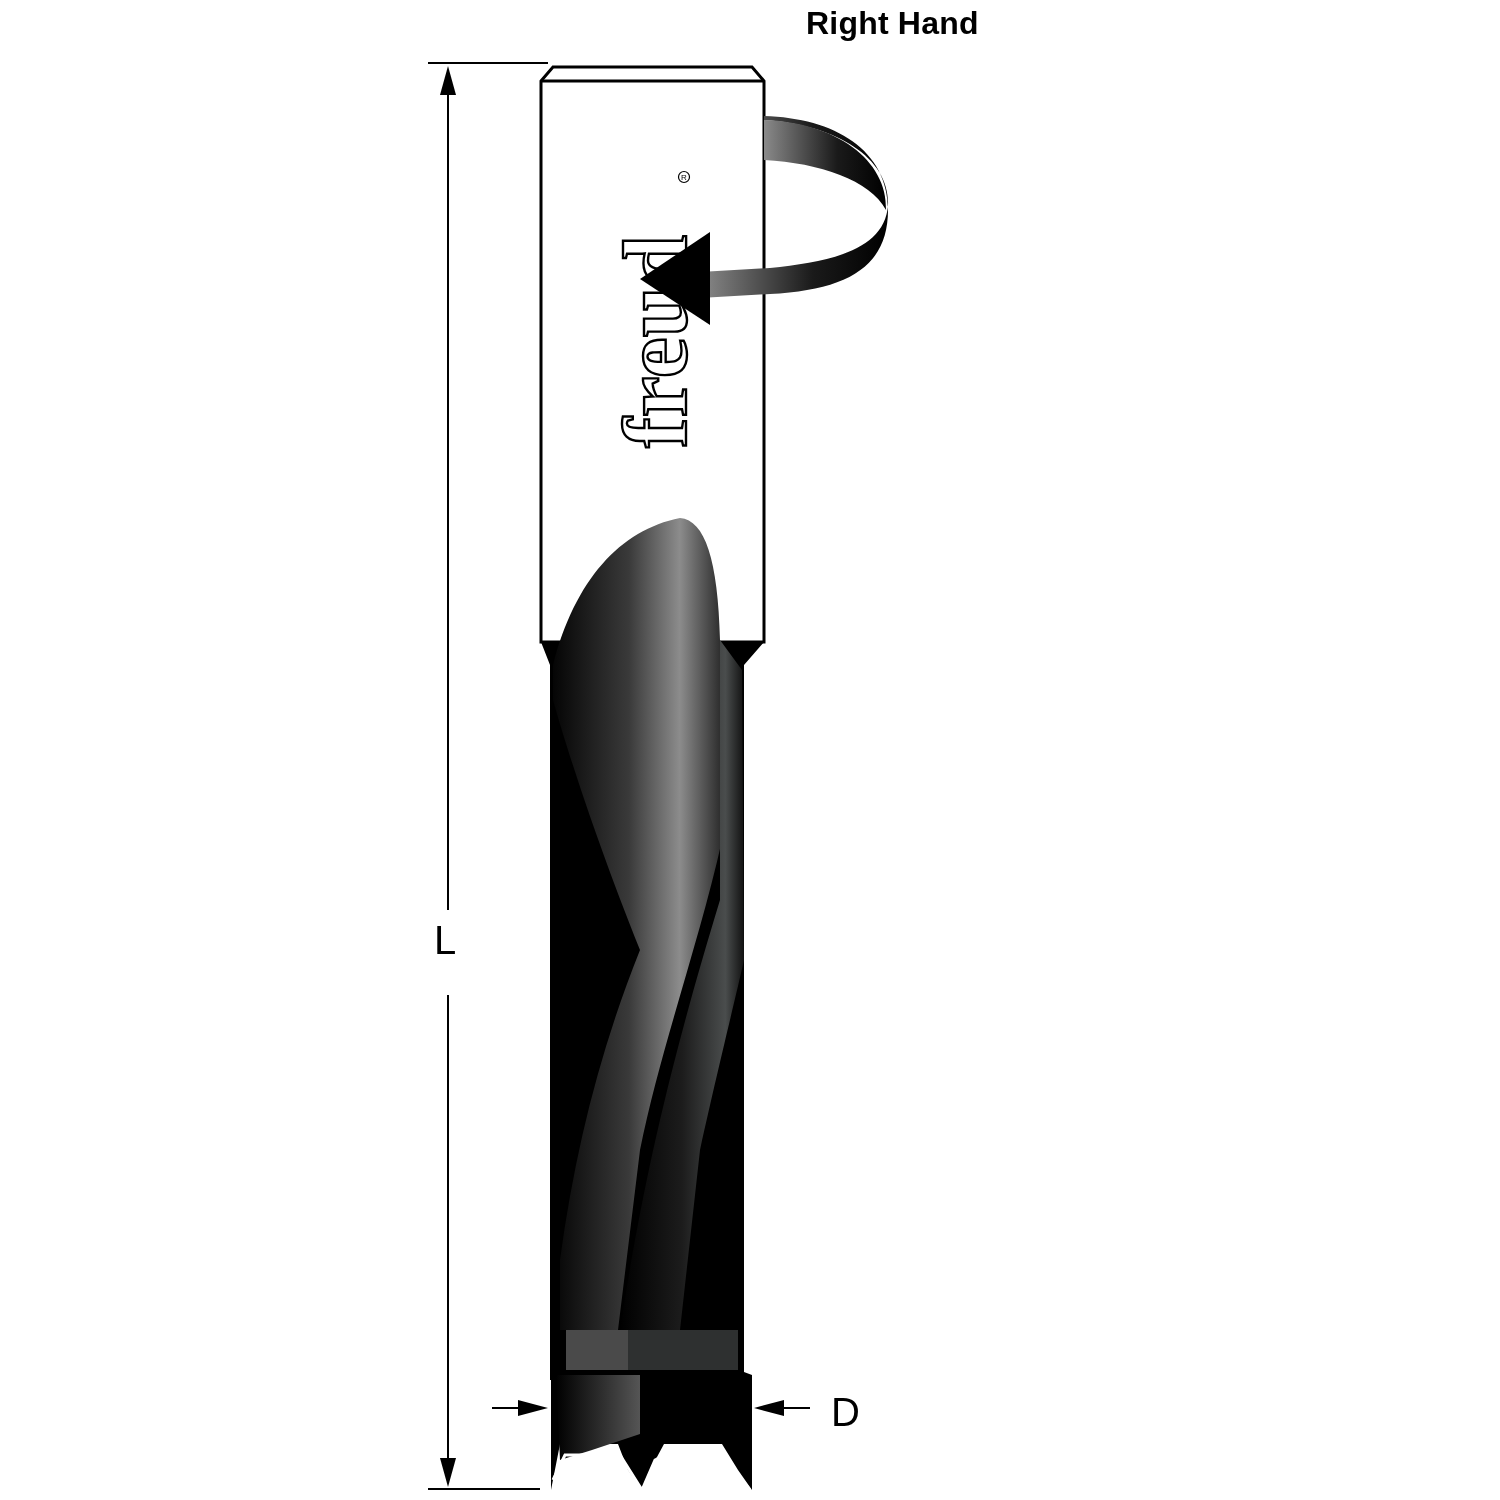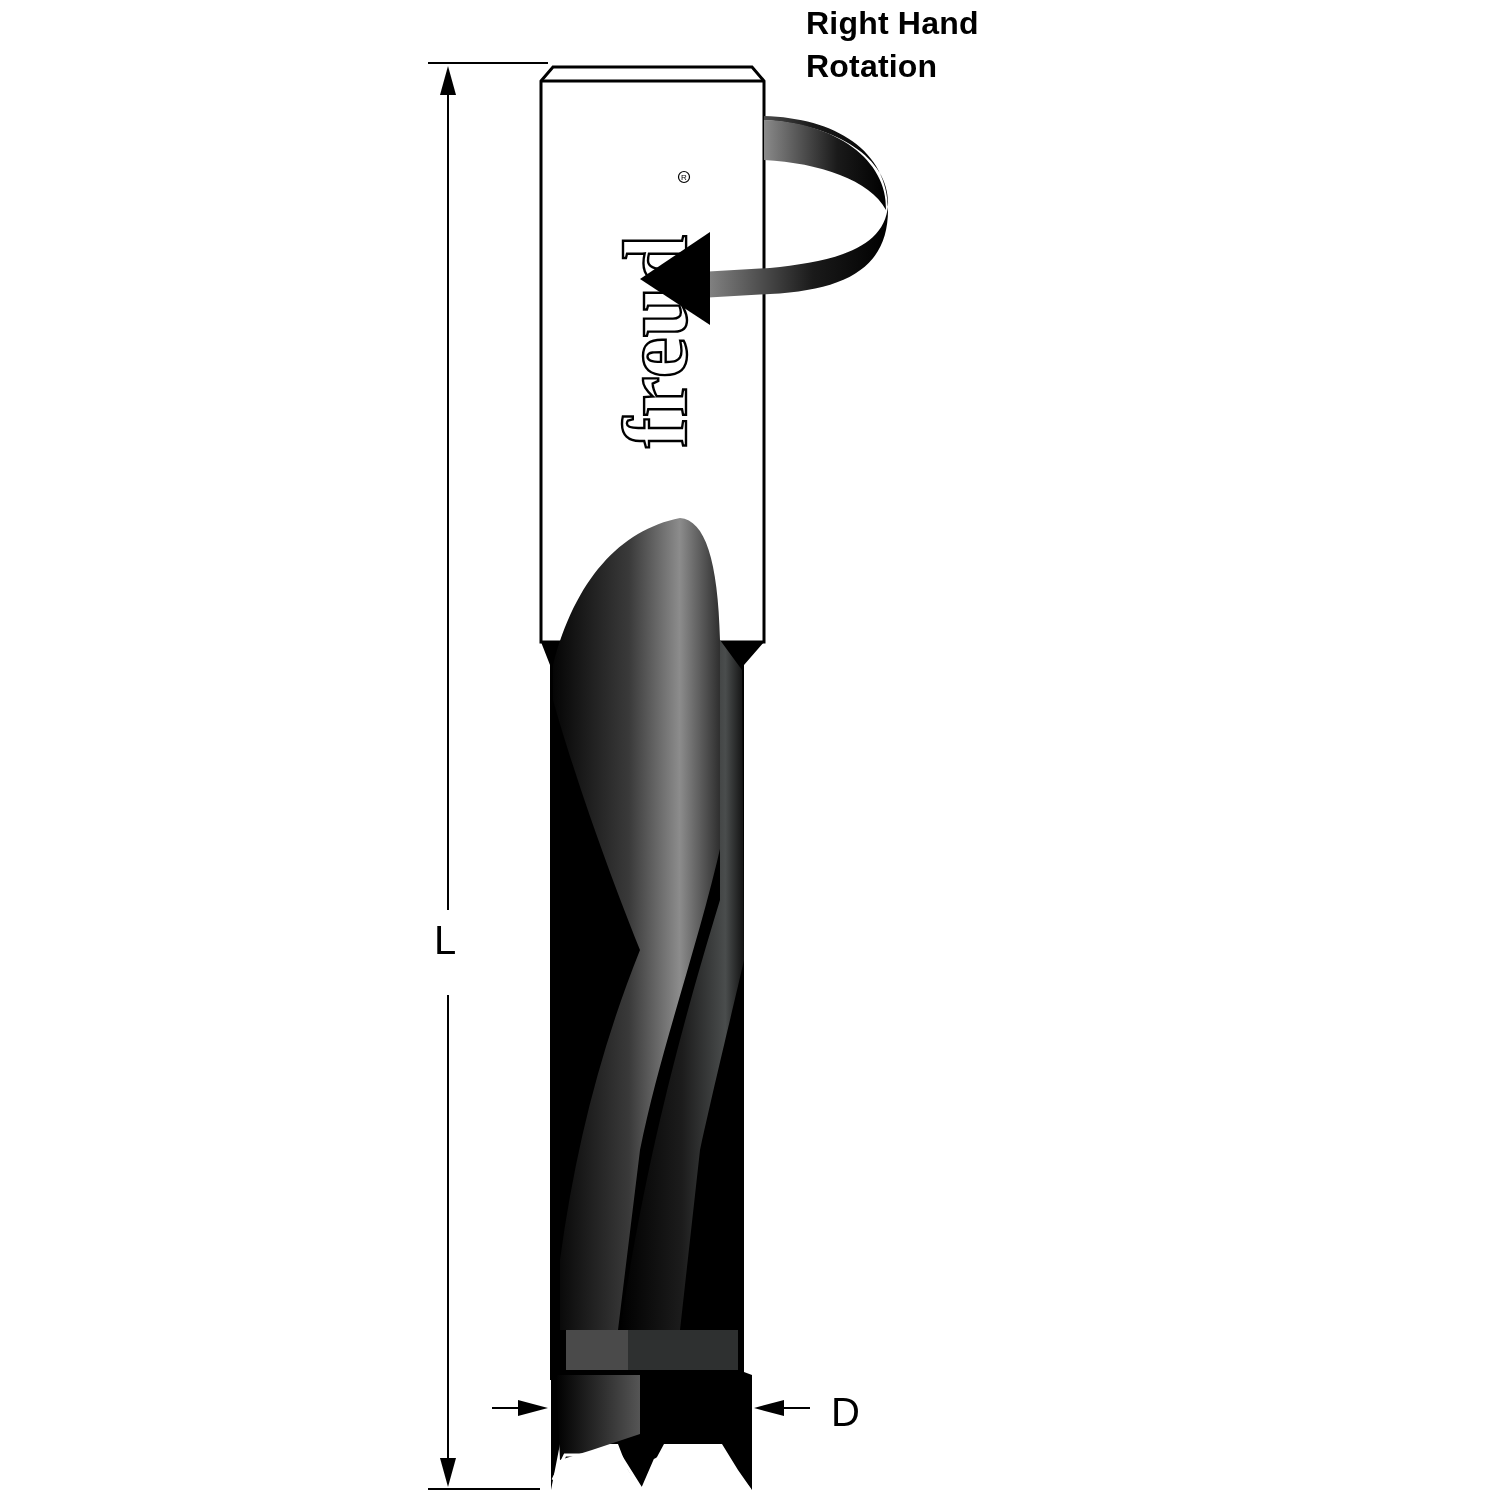--- a/index.html
+++ b/index.html
@@ -6,21 +6,20 @@
   body { width: 1500px; height: 1500px; position: relative; overflow: hidden; font-family: "Liberation Sans", sans-serif; }
   .title { position: absolute; left: 806px; top: 2px; font-family: "Liberation Sans", sans-serif; font-weight: bold; font-size: 32px; line-height: 43px; color: #000; letter-spacing: 0.2px; }
   .dim-label { position: absolute; font-family: "Liberation Sans", sans-serif; font-size: 40px; color: #000; }
   svg.main { position: absolute; left: 0; top: 0; }
 </style>
 </head>
 <body>
 
 <div class="title">
   <div>Right Hand</div>
-  <div>Rotation</div>
 </div>
 
 <svg class="main" width="1500" height="1500" viewBox="0 0 1500 1500">
   <defs>
     <linearGradient id="fluteA" x1="0" y1="0" x2="1" y2="0">
       <stop offset="0" stop-color="#050505"></stop>
       <stop offset="0.45" stop-color="#3a3a3a"></stop>
       <stop offset="0.75" stop-color="#8c8c8c"></stop>
       <stop offset="1" stop-color="#2a2a2a"></stop>
     </linearGradient>

